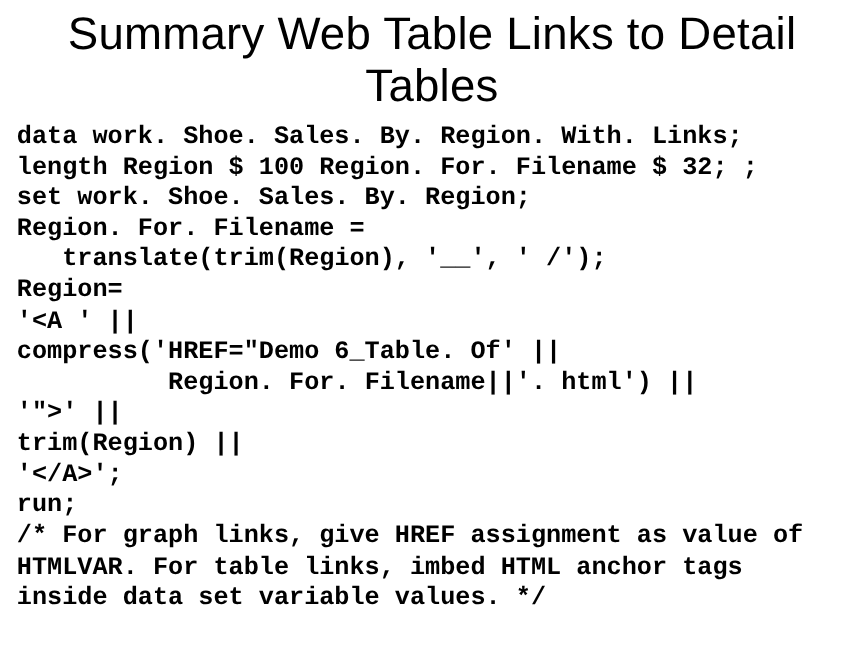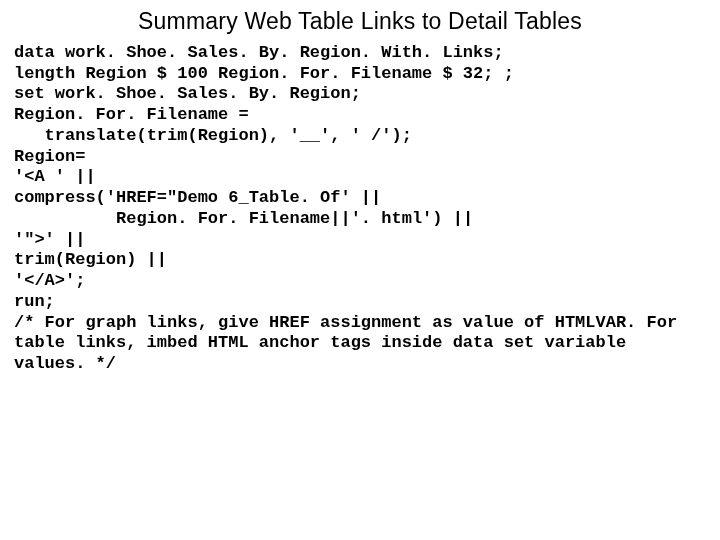--- a/index.html
+++ b/index.html
@@ -11,30 +11,30 @@
     font-family: Arial, Helvetica, sans-serif;
     overflow: hidden;
   }
   .slide {
     box-sizing: border-box;
     width: 720px;
     height: 540px;
     padding: 8px 14px 0 14px;
   }
   .title {
-    font-size: 23px;
+    font-size: 38px;
     font-weight: normal;
     color: #000;
     text-align: center;
     margin: 0 0 8px 0;
     letter-spacing: 0.2px;
   }
   .code {
     font-family: "Courier New", Courier, monospace;
-    font-size: 17px;
+    font-size: 21px;
     line-height: 1.22;
     font-weight: bold;
     color: #000;
     white-space: pre-wrap;
     word-break: break-word;
   }
 </style>
 </head>
 <body>
 

